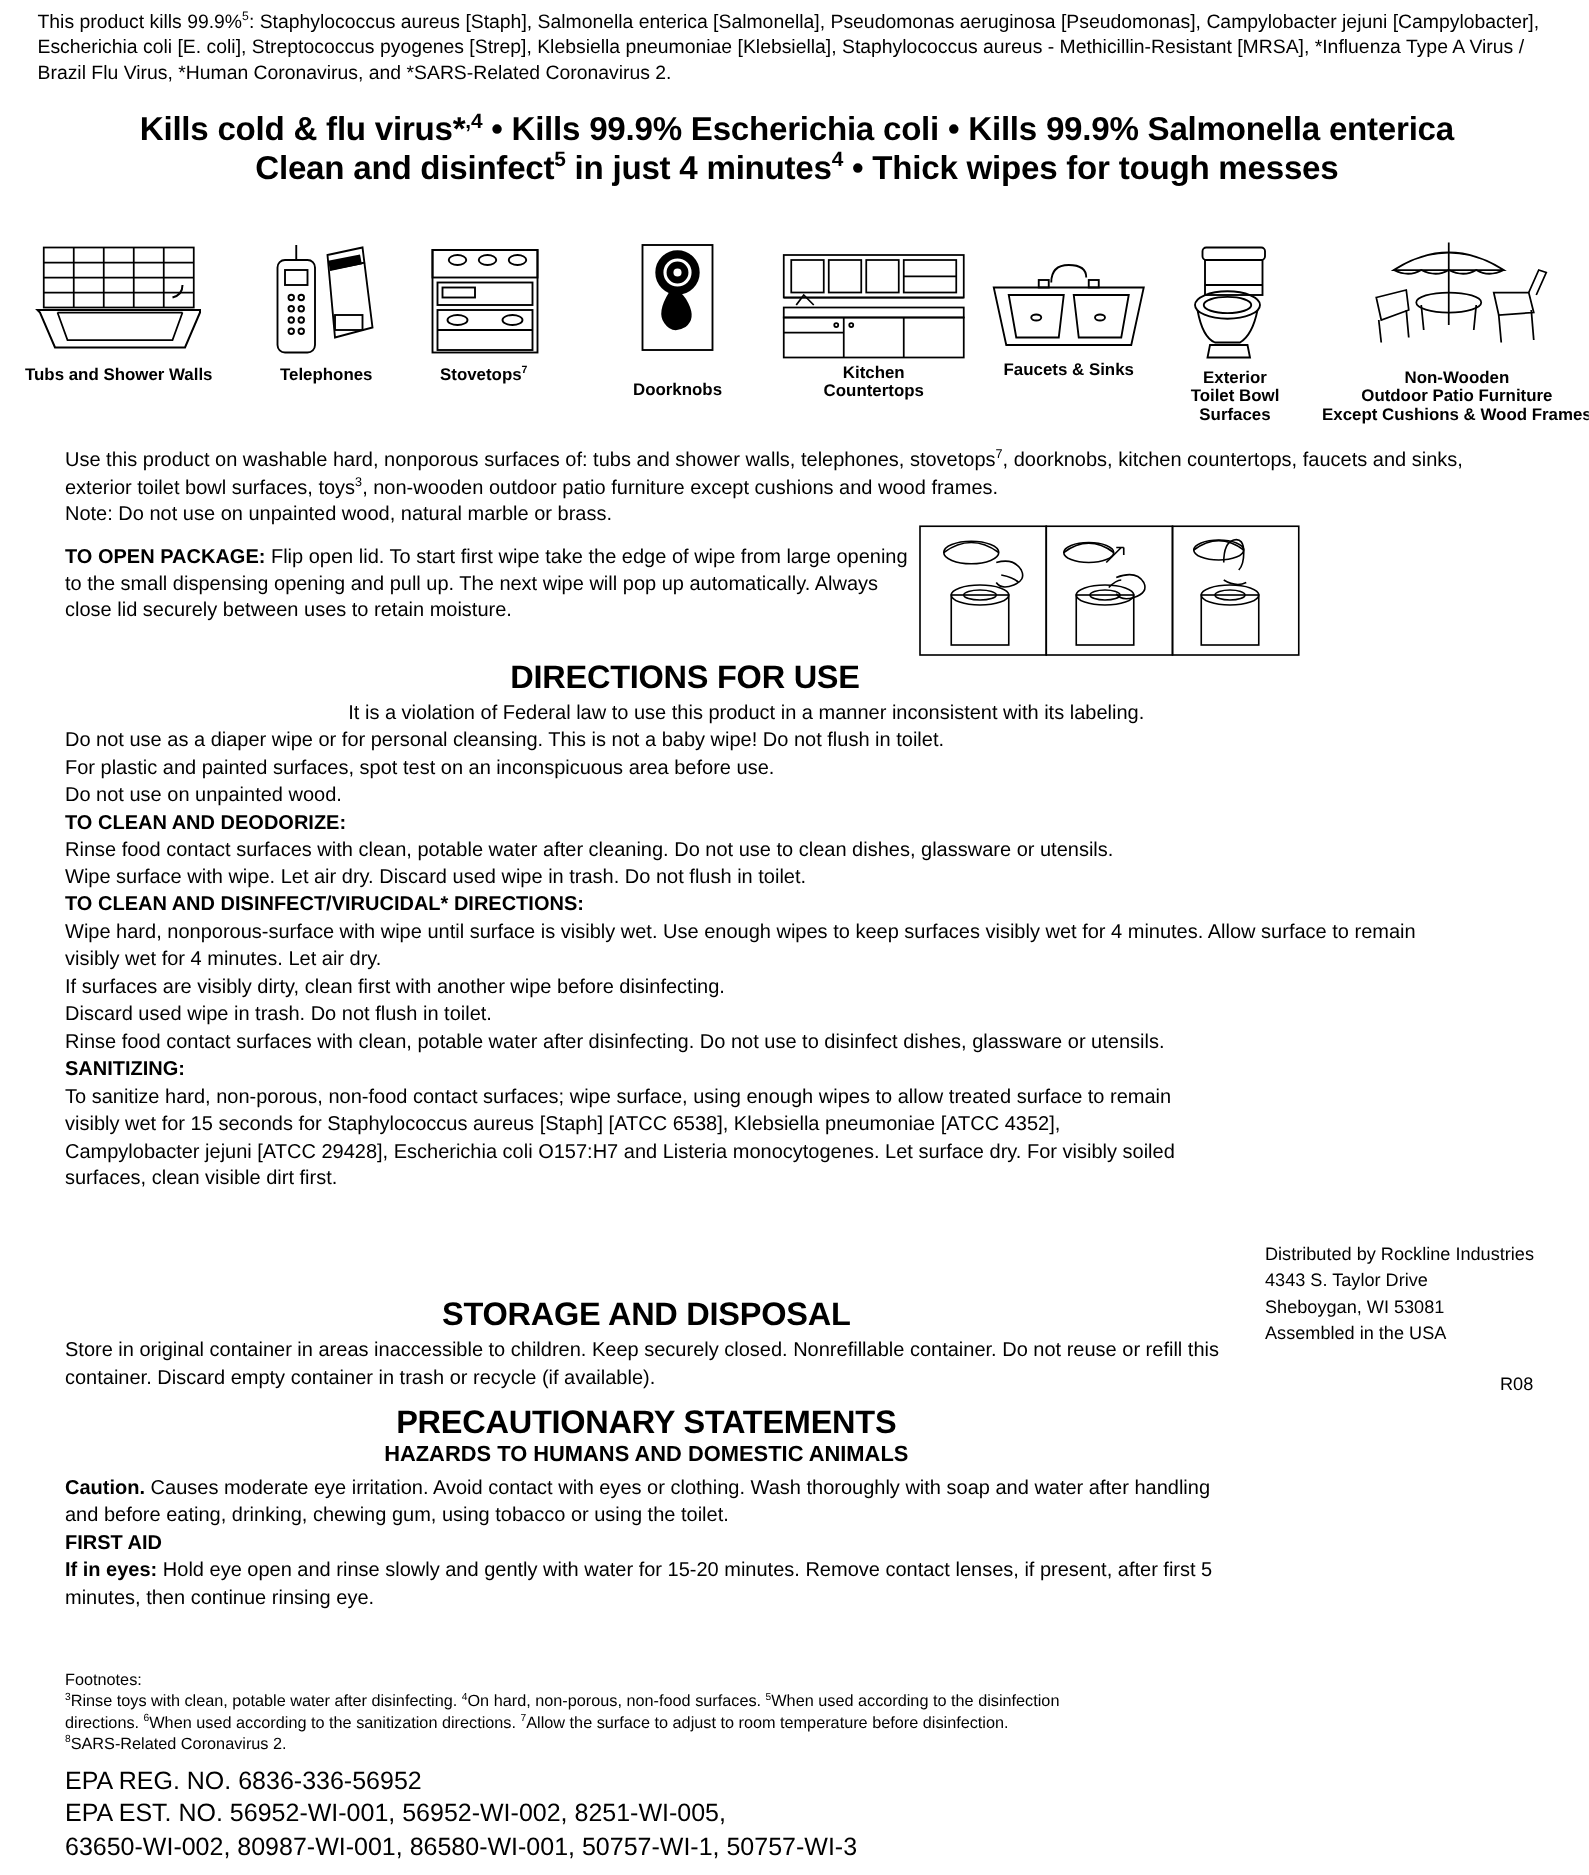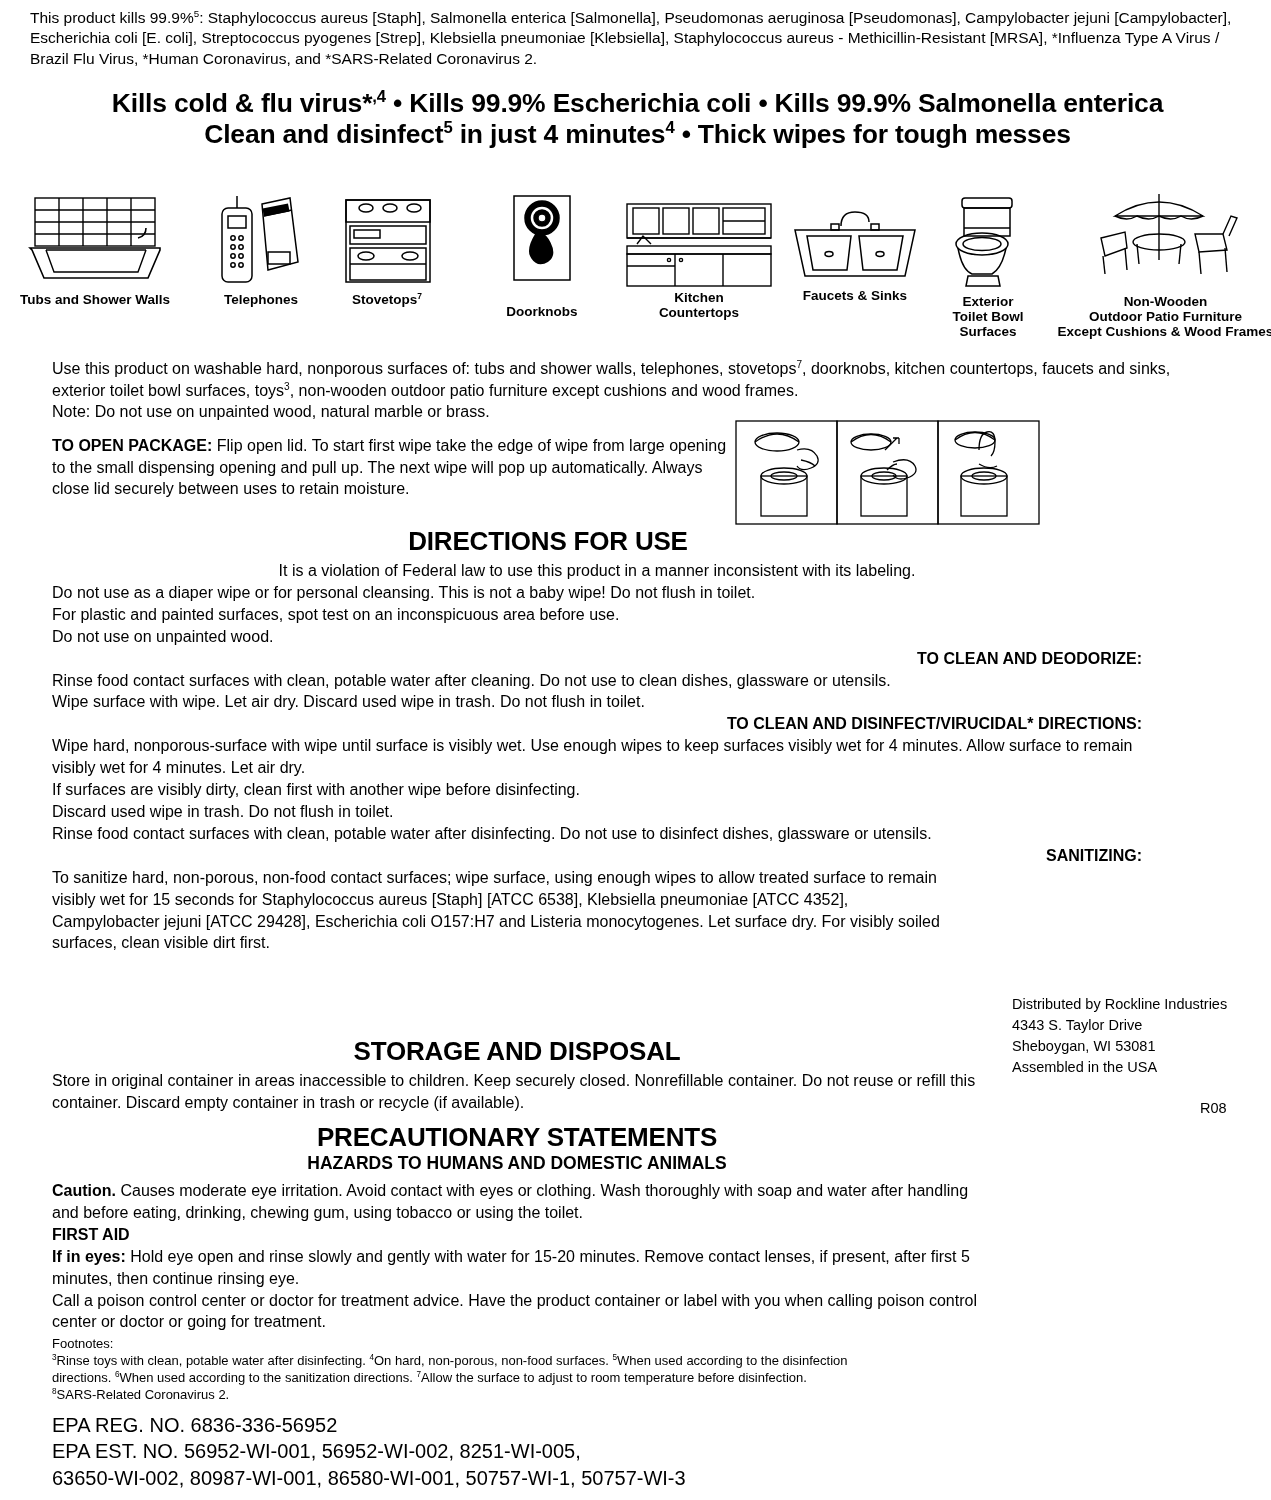--- a/index.html
+++ b/index.html
@@ -100,21 +100,21 @@
   #directions-title { position: absolute; left: 48px; top: 526px; width: 1000px; }
   .dir-body {
     position: absolute;
     left: 52px;
     top: 560px;
     width: 1090px;
     font-size: 16px;
     line-height: 1.37;
   }
   .dir-body .center { text-align: center; }
-  .dir-body .sub { font-weight: bold; text-align: right; }
+  .dir-body .sub { font-weight: bold; }
   #storage-title { position: absolute; left: 52px; top: 1036px; width: 930px; }
   .storage-body {
     position: absolute;
     left: 52px;
     top: 1070px;
     width: 930px;
     font-size: 16px;
     line-height: 1.37;
   }
   .distributed {
@@ -425,21 +425,20 @@
   <div class="caution">
     <div>
       <b>Caution.</b>
       <span>Causes moderate eye irritation.  Avoid contact with eyes or clothing.  Wash thoroughly with soap and water after handling and before eating, drinking, chewing gum, using tobacco or using the toilet.</span>
     </div>
     <div style="font-weight:bold">FIRST AID</div>
     <div>
       <b>If in eyes:</b>
       <span>Hold eye open and rinse slowly and gently with water for 15-20 minutes.  Remove contact lenses, if present, after first 5 minutes, then continue rinsing eye.</span>
     </div>
-    <div>Call a poison control center or doctor for treatment advice. Have the product container or label with you when calling poison control center or doctor or going for treatment.</div>
   </div>
 
   <div class="footnotes">
     <div>Footnotes:</div>
     <div><sup>3</sup>Rinse toys with clean, potable water after disinfecting. <sup>4</sup>On hard, non-porous, non-food surfaces. <sup>5</sup>When used according to the disinfection</div>
     <div>directions. <sup>6</sup>When used according to the sanitization directions. <sup>7</sup>Allow the surface to adjust to room temperature before disinfection.</div>
     <div><sup>8</sup>SARS-Related Coronavirus 2.</div>
   </div>
 
   <div class="epa">

